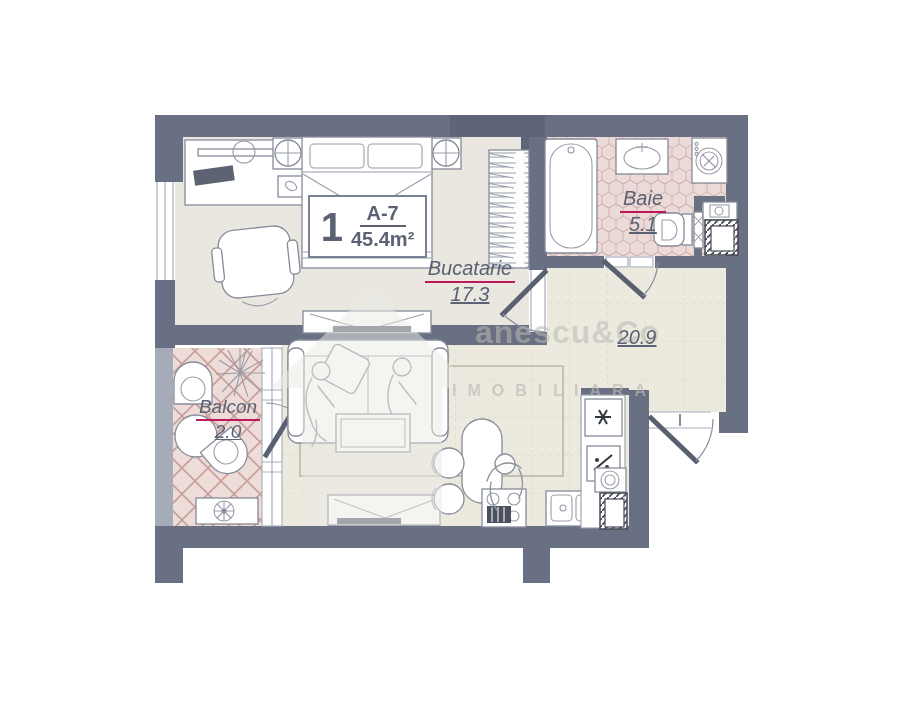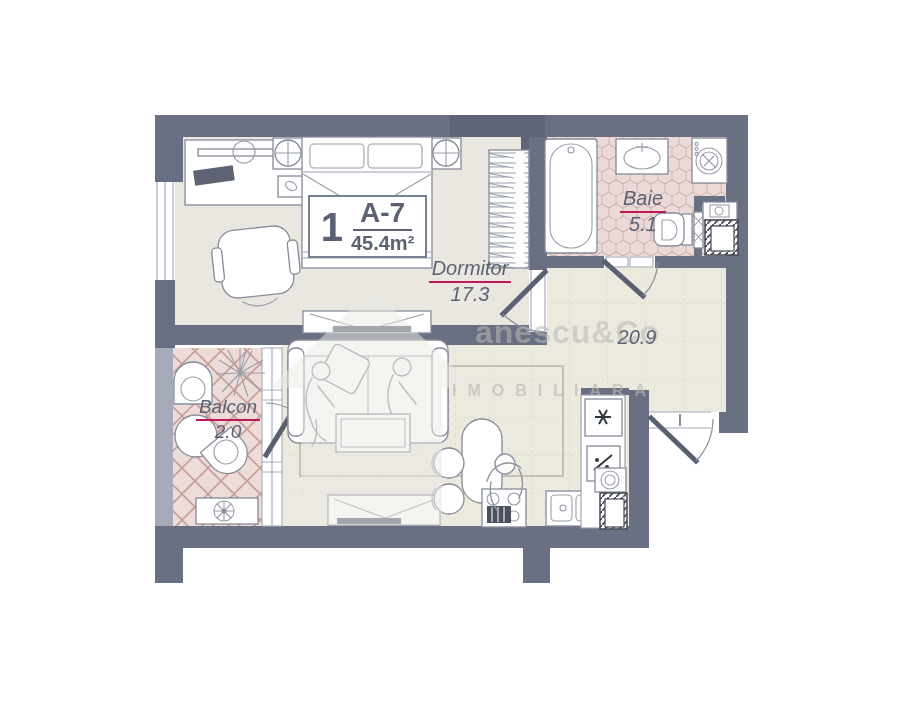--- a/index.html
+++ b/index.html
@@ -20,29 +20,29 @@
   .fline{stroke:#a8adbb;stroke-width:1.2;fill:none;}
   .person{fill:none;stroke:#8d93a0;stroke-width:1.4;stroke-linecap:round;}
   .person-head{fill:#fcfcfb;stroke:#8d93a0;stroke-width:1.4;}
   .icon-dark{stroke:#33383f;stroke-width:2;fill:none;}
   .rugline{fill:none;stroke:#bcb8aa;stroke-width:1.6;}
 
   
   .room-label{position:absolute;text-align:center;color:var(--text,#5b6273);
               font-style:italic;font-size:20px;line-height:1.15;pointer-events:none;}
   .room-label .nm{display:inline-block;padding:0 3px 1px;border-bottom:2px solid #be185d;}
-  .room-label .ar{margin-top:3px;}
+  .room-label .ar{margin-top:3px;text-decoration:underline;}
 
   .unit-label{position:absolute;left:308px;top:195px;width:119px;height:63px;
               background:#fff;border:2px solid #788093;box-sizing:border-box;
               display:flex;align-items:center;justify-content:center;gap:8px;
               color:var(--text,#5b6273);}
   .unit-num{font-size:40px;font-weight:700;line-height:1;}
   .unit-col{display:flex;flex-direction:column;align-items:center;}
-  .unit-code{font-size:28px;font-weight:700;border-bottom:2px solid #5c6273;
+  .unit-code{font-size:20px;font-weight:700;border-bottom:2px solid #5c6273;
              padding:0 7px 1px;line-height:1.1;}
   .unit-area{font-size:20px;font-weight:700;line-height:1.2;}
 
   .wm-brand{position:absolute;left:430px;top:314px;font-size:32px;font-weight:700;
             color:rgba(186,185,176,0.55);letter-spacing:1px;pointer-events:none;margin-left:45px;}
   .wm-tag{position:absolute;left:452px;top:382px;font-size:16px;font-weight:700;
           color:rgba(186,185,176,0.65);letter-spacing:11px;pointer-events:none;}
 </style>
 </head>
 <body>
@@ -342,21 +342,21 @@
 
 <div class="unit-label">
   <span class="unit-num">1</span>
   <span class="unit-col">
     <span class="unit-code">A-7</span>
     <span class="unit-area">45.4m²</span>
   </span>
 </div>
 
 <div class="room-label" style="left:405px;top:257px;width:130px;">
-  <span class="nm">Dormitor</span><br>
+  <span class="nm">Bucatarie</span><br>
   <span class="ar">17.3</span>
 </div>
 <div class="room-label" style="left:593px;top:187px;width:100px;">
   <span class="nm">Baie</span><br>
   <span class="ar">5.1</span>
 </div>
 <div class="room-label" style="left:540px;top:303px;width:194px;">
   <br>
   <span class="ar">20.9</span>
 </div>

